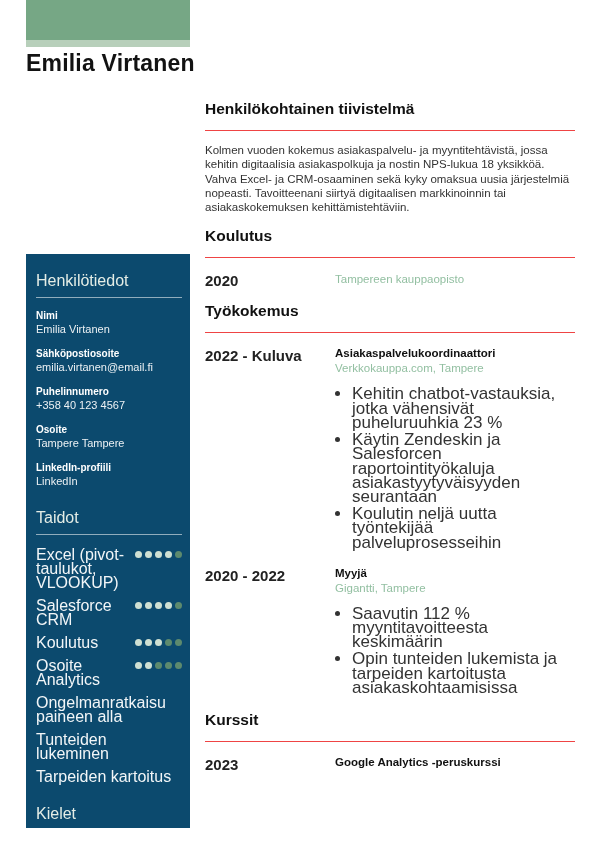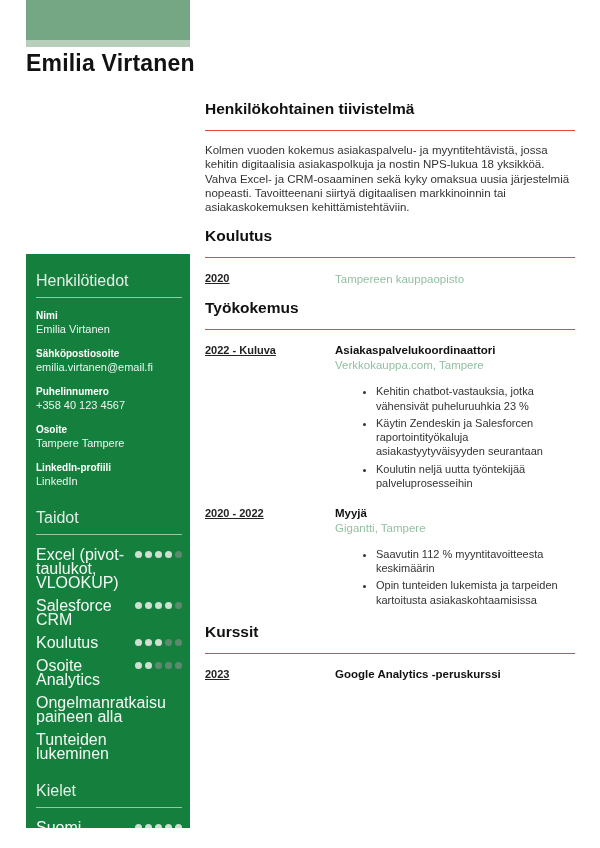--- a/index.html
+++ b/index.html
@@ -25,21 +25,21 @@
   }
   .name {
     position: absolute; left: 26px; top: 50px;
     font-size: 23px; font-weight: bold; color: #121212;
     letter-spacing: 0.2px;
   }
   
   .sidebar {
     position: absolute; left: 26px; top: 254px;
     width: 164px; height: 594px;
-    background: #15803d;
+    background: #0c4a6e;
     padding: 17px 8px 10px 10px;
     color: #ffffff;
   }
   .side-title {
     font-size: 16px; font-weight: 400;
     color: #e4ede6; line-height: 20px;
   }
   .side-hr {
     border: none;
     border-top: 1px solid rgba(255,255,255,0.55);
@@ -71,31 +71,30 @@
     padding-bottom: 12px;
     border-bottom: 1px solid #ef4444;
   }
   .summary-text {
     margin-top: 12px;
     font-size: 11.5px; line-height: 14.3px; color: #333333;
   }
   .entry { display: flex; margin-top: 13px; }
   .entry-period {
     width: 130px; flex: none;
-    font-weight: bold; font-size: 11px; color: #222222;
+    font-weight: bold; font-size: 15px; color: #222222;
     padding-top: 1px;
-    text-decoration: underline;
   }
   .entry-body { flex: 1; font-size: 11.5px; }
   .entry-title { font-weight: bold; color: #111111; line-height: 14px; }
   .entry-sub { color: #92bfa1; line-height: 14px; margin-top: 1px; }
   ul.bullets { margin: 12px 0 0 0; padding-left: 17px; }
   ul.bullets li {
     margin-bottom: 3px;
-    font-size: 11px; line-height: 14.2px; color: #333333; margin-left: 24px;
+    font-size: 17px; line-height: 14.2px; color: #333333;
   }
 </style>
 </head>
 <body>
 
 <div class="page">
 
   <div class="header-band"></div>
   <div class="header-strip"></div>
 
@@ -187,20 +186,24 @@
           <div class="skill-row">
             <span class="skill-label">Ongelmanratkaisu paineen alla</span>
 
           </div>
 
           <div class="skill-row">
             <span class="skill-label">Tunteiden lukeminen</span>
 
           </div>
 
+          <div class="skill-row">
+            <span class="skill-label">Tarpeiden kartoitus</span>
+
+          </div>
         </div>
     </section>
 
     <section class="side-section">
       <h2 class="side-title">Kielet</h2>
       <hr class="side-hr">
       <div>
 
           <div class="skill-row lang-row">
             <span class="skill-label">Suomi</span>

